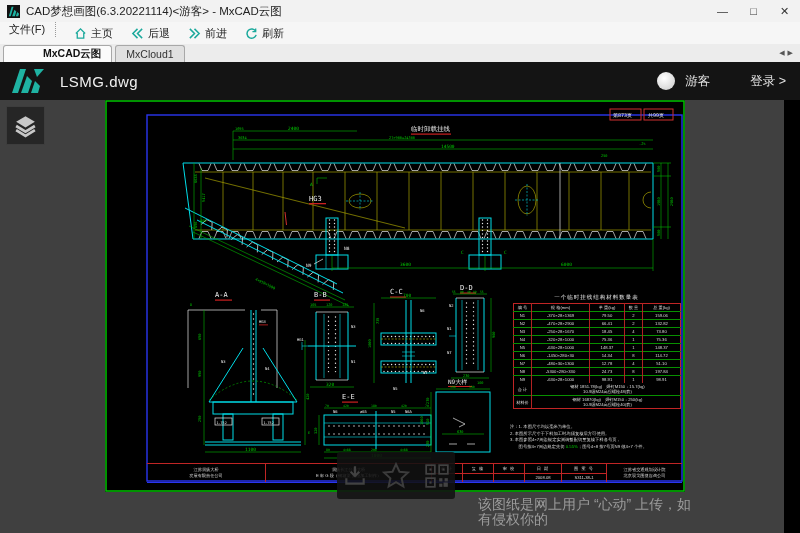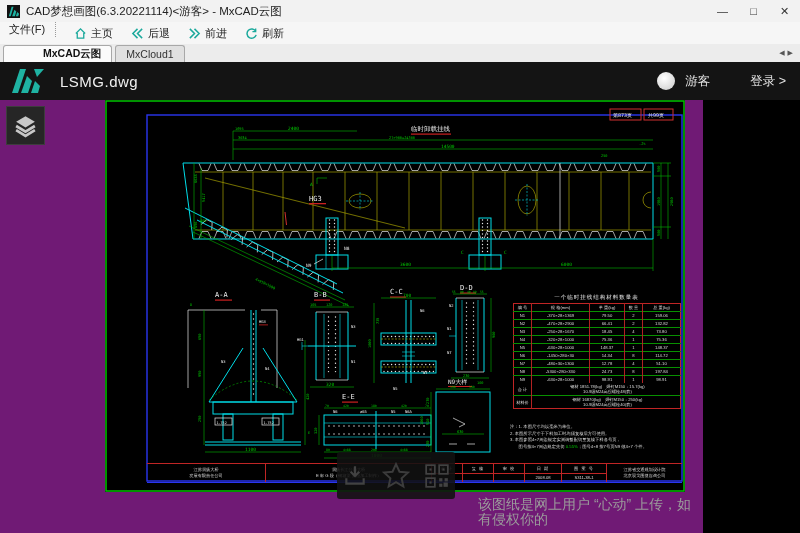--- a/index.html
+++ b/index.html
@@ -23,21 +23,21 @@
   .tab.inactive{background:#e0e0e0;color:#333;text-align:center;}
   .tab-arrows{margin-left:auto;margin-right:4px;font-size:7px;color:#555;letter-spacing:3px;align-self:center;}
   
   .dheader{position:absolute;left:0;top:62px;width:800px;height:38px;background:#141414;display:flex;align-items:center;}
   .logo{margin-left:10px;}
   .fname{color:#f0f0f0;font-size:15px;margin-left:8px;letter-spacing:.5px;}
   .huser{margin-left:auto;display:flex;align-items:center;gap:10px;margin-right:14px;color:#e6e6e6;font-size:12.5px;}
   .avatar{width:18px;height:18px;border-radius:50%;background:radial-gradient(circle at 40% 35%,#ffffff,#c9c9c9);}
   .login{margin-left:30px;}
   
-  .canvas{position:absolute;left:0;top:100px;width:703px;height:433px;background:#701a75;}
+  .canvas{position:absolute;left:0;top:100px;width:784px;height:433px;background:#404040;}
   .layers-btn{position:absolute;left:6px;top:6px;width:37px;height:37px;background:#262626;border:1px solid #3d3d3d;display:flex;align-items:center;justify-content:center;}
   .sheet{position:absolute;left:105px;top:0px;width:580px;height:392px;background:#000;}
   .sheet svg{position:absolute;left:0;top:0;}
   svg .c{stroke:#00dde8;fill:none;stroke-width:1;}
   svg .c2{stroke:#00dde8;fill:none;stroke-width:.6;}
   svg .y{stroke:#a8a000;fill:none;stroke-width:.7;}
   svg .g{stroke:#00b800;fill:none;stroke-width:.6;}
   svg .w{stroke:#e8e8e8;fill:none;stroke-width:.7;}
   svg .wd{fill:#e8e8e8;}
   svg .r{stroke:#d03030;fill:none;stroke-width:1;}

